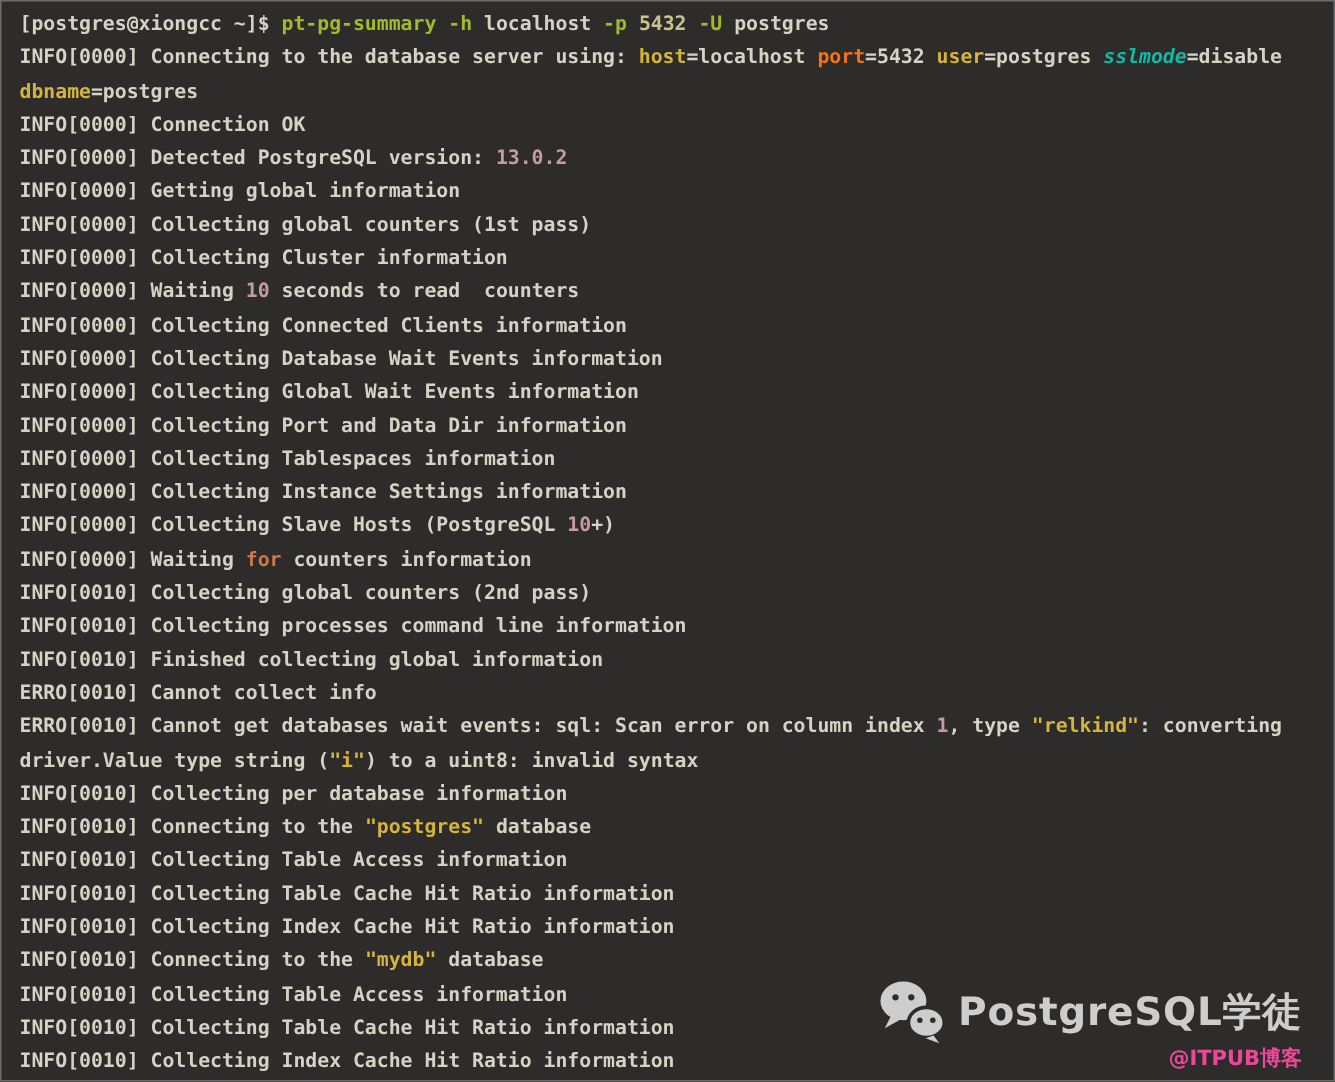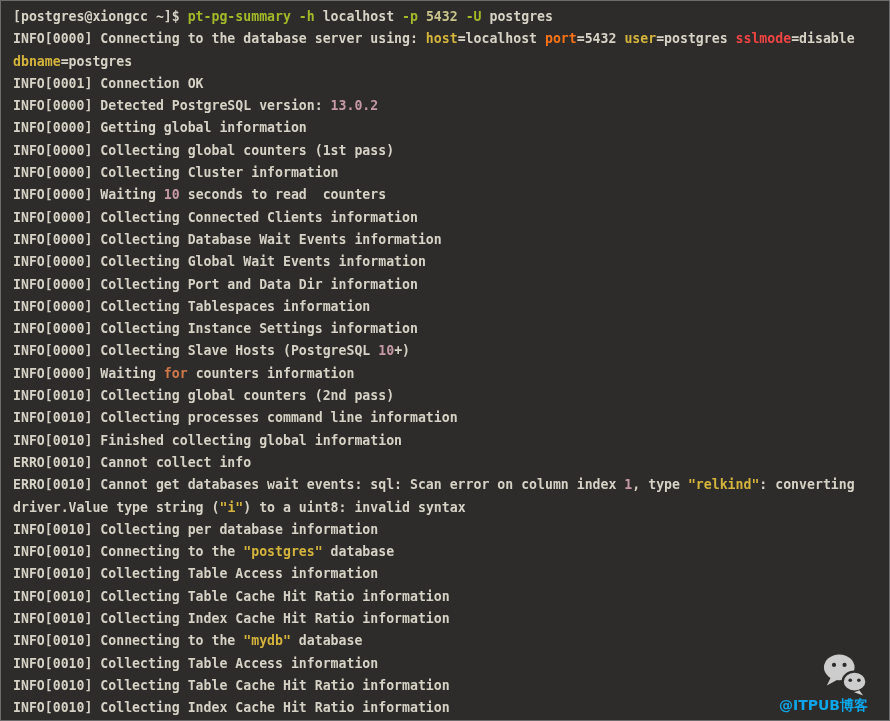--- a/index.html
+++ b/index.html
@@ -41,35 +41,35 @@
     align-items:center;
     gap:8px;
   }
   .watermark-title{
     color:#cdcdcd;
     font-size:26px;
     font-weight:bold;
     letter-spacing:0.5px;
   }
   .watermark-sub{
-    color:#0ea5e9;
+    color:#ec4899;
     font-size:14px;
     font-weight:bold;
     margin-top:1px;
   }
   .wechat-svg{display:block;}
 </style>
 </head>
 <body>
 
 <div class="terminal">
     <div class="line"><span>[postgres@xiongcc ~]$ </span><span style="color: rgb(164, 185, 41);">pt-pg-summary</span><span> </span><span style="color: rgb(164, 185, 41);">-h</span><span> localhost </span><span style="color: rgb(164, 185, 41);">-p</span><span> </span><span style="color: rgb(201, 196, 140);">5432</span><span> </span><span style="color: rgb(164, 185, 41);">-U</span><span> postgres</span></div>
-    <div class="line"><span>INFO[0000] Connecting to the database server using: </span><span style="color: rgb(212, 180, 60);">host</span><span>=localhost </span><span style="color: #f97316;">port</span><span>=5432 </span><span style="color: rgb(212, 180, 60);">user</span><span>=postgres </span><span style="color: #ef4444;">sslmode</span><span>=disable</span></div>
+    <div class="line"><span>INFO[0000] Connecting to the database server using: </span><span style="color: rgb(212, 180, 60);">host</span><span>=localhost </span><span style="color: #f97316;">port</span><span>=5432 </span><span style="color: rgb(212, 180, 60);">user</span><span>=postgres </span><span style="color: #14b8a6; font-style: italic;">sslmode</span><span>=disable</span></div>
     <div class="line"><span style="color: rgb(212, 180, 60);">dbname</span><span>=postgres</span></div>
-    <div class="line"><span>INFO[0001] Connection OK</span></div>
+    <div class="line"><span>INFO[0000] Connection OK</span></div>
     <div class="line"><span>INFO[0000] Detected PostgreSQL version: </span><span style="color: rgb(197, 154, 165);">13.0.2</span></div>
     <div class="line"><span>INFO[0000] Getting global information</span></div>
     <div class="line"><span>INFO[0000] Collecting global counters (1st pass)</span></div>
     <div class="line"><span>INFO[0000] Collecting Cluster information</span></div>
     <div class="line"><span>INFO[0000] Waiting </span><span style="color: rgb(197, 154, 165);">10</span><span> seconds to read  counters</span></div>
     <div class="line"><span>INFO[0000] Collecting Connected Clients information</span></div>
     <div class="line"><span>INFO[0000] Collecting Database Wait Events information</span></div>
     <div class="line"><span>INFO[0000] Collecting Global Wait Events information</span></div>
     <div class="line"><span>INFO[0000] Collecting Port and Data Dir information</span></div>
     <div class="line"><span>INFO[0000] Collecting Tablespaces information</span></div>
@@ -100,15 +100,16 @@
         <ellipse cx="18" cy="16" rx="16" ry="13.5" fill="#cdcdcd"></ellipse>
         <path d="M9 27 L5 35 L16 29 Z" fill="#cdcdcd"></path>
         <circle cx="12.5" cy="13.5" r="2.2" fill="#2d2c2a"></circle>
         <circle cx="23.5" cy="13.5" r="2.2" fill="#2d2c2a"></circle>
         <ellipse cx="34" cy="31" rx="12.5" ry="10.5" fill="#cdcdcd" stroke="#2d2c2a" stroke-width="2.5"></ellipse>
         <path d="M39 40 L43 45.5 L33.5 42 Z" fill="#cdcdcd"></path>
         <circle cx="29.5" cy="29.5" r="1.9" fill="#2d2c2a"></circle>
         <circle cx="38.5" cy="29.5" r="1.9" fill="#2d2c2a"></circle>
       </svg>
     </span>
+    <span class="watermark-title">PostgreSQL学徒</span>
   </div>
   <span class="watermark-sub">@ITPUB博客</span>
 </div>
 
 </body></html>

